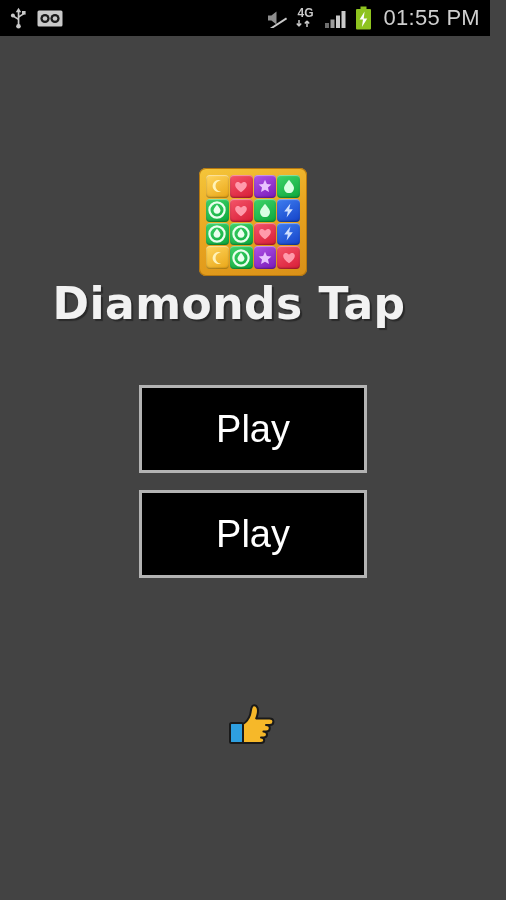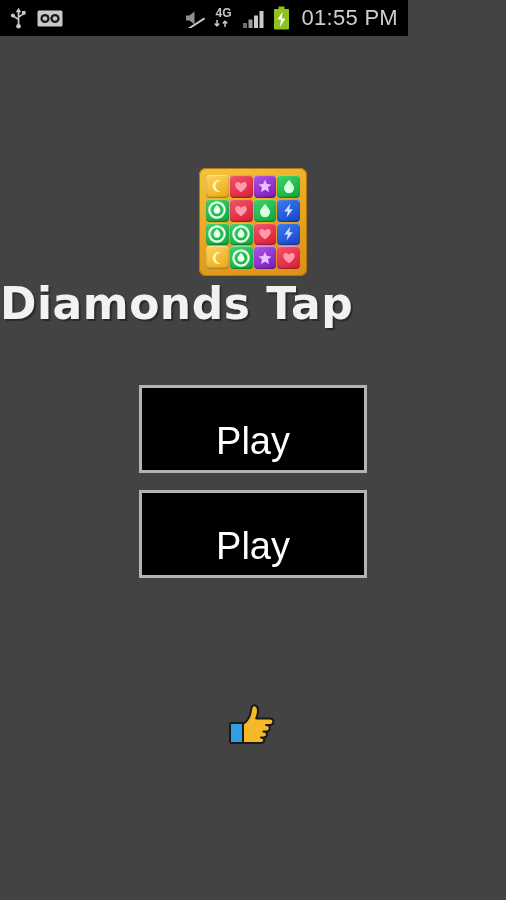--- a/index.html
+++ b/index.html
@@ -15,21 +15,21 @@
     width: 506px;
     height: 900px;
     overflow: hidden;
     background: #434343;
   }
 
   
   #status-bar {
     position: absolute;
     top: 0; left: 0;
-    width: 408px;
+    width: 490px;
     height: 36px;
     background: #000000;
     display: flex;
     align-items: center;
     box-sizing: border-box;
     padding: 0 10px 0 10px;
   }
   .sb-left {
     display: flex;
     align-items: center;
@@ -94,20 +94,21 @@
   .gem-blue   { background: linear-gradient(150deg,#3f7ef0,#1442c8); }
   .gem-purple { background: linear-gradient(150deg,#b055e8,#7a19b8); }
   .gem-orange { background: linear-gradient(150deg,#ffd65e,#e9a516); }
 
   
   #app-title {
     position: absolute;
     top: 278px;
     left: 0;
     width: 458px;
+    text-align: center;
     color: #f2f2f2;
     font-family: "DejaVu Sans", sans-serif;
     font-weight: bold;
     font-size: 44px;
     letter-spacing: 0.5px;
     text-shadow: 2px 2px 1px rgba(0,0,0,0.38);
   }
 
   
   #menu {
@@ -122,21 +123,21 @@
     height: 88px;
     margin-bottom: 17px;
     background: #000000;
     border: 3px solid #b3b3b3;
     box-sizing: border-box;
     color: #ffffff;
     font-family: "Liberation Sans", sans-serif;
     font-size: 38px;
     line-height: 82px;
     text-align: center;
-    padding: 12px;
+    padding: 0;
     cursor: pointer;
     outline: none;
   }
 
   
   #thumbs-up {
     position: absolute;
     left: 0;
     top: 702px;
     width: 506px;

